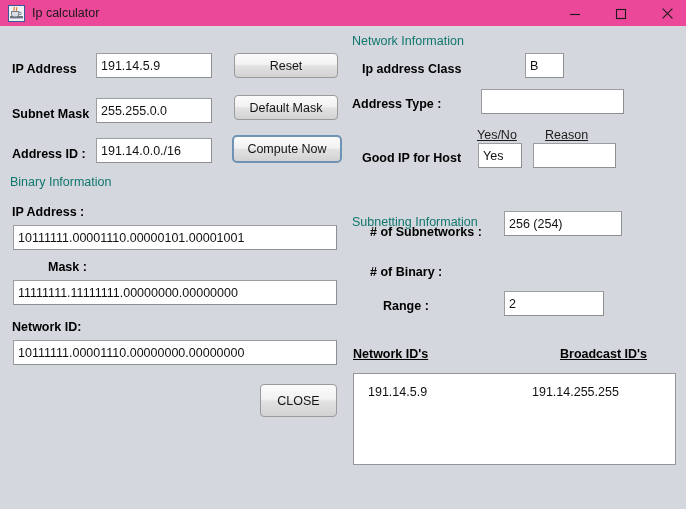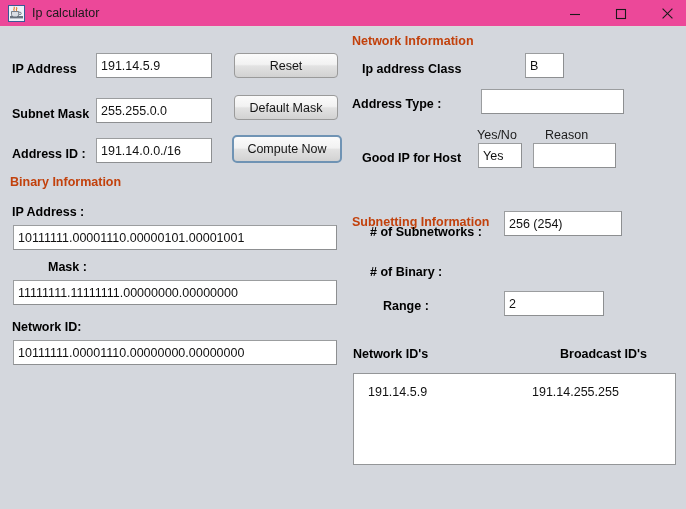--- a/index.html
+++ b/index.html
@@ -71,32 +71,33 @@
     position: absolute;
     font-size: 12.5px;
     color: #000000;
     font-weight: bold;
     white-space: nowrap;
     line-height: 15px;
   }
   .section {
     position: absolute;
     font-size: 12.5px;
-    color: #c2410c;
-    font-weight: bold;
+    color: #0f766e;
+    font-weight: normal;
     white-space: nowrap;
     line-height: 15px;
   }
   .colhead {
     position: absolute;
     font-size: 12.5px;
     color: #1c1c1c;
     font-weight: normal;
     white-space: nowrap;
     line-height: 15px;
+    text-decoration: underline;
   }
   .colhead.b {
     font-weight: bold;
     color: #000000;
   }
 
   .tf {
     position: absolute;
     background: #ffffff;
     border: 1px solid #8d8f91;
@@ -203,20 +204,21 @@
 
     <div class="lbl" style="left:12px; top:178px;">IP Address :</div>
     <div class="tf" style="left:13px; top:198px; width:324px; height:25px;">10111111.00001110.00000101.00001001</div>
 
     <div class="lbl" style="left:12px; top:233px;padding-left:36px;">Mask :</div>
     <div class="tf" style="left:13px; top:253px; width:324px; height:25px;">11111111.11111111.00000000.00000000</div>
 
     <div class="lbl" style="left:12px; top:293px;">Network ID:</div>
     <div class="tf" style="left:13px; top:313px; width:324px; height:25px;">10111111.00001110.00000000.00000000</div>
 
+    <div class="btn" style="left:260px; top:357px; width:77px; height:33px;">CLOSE</div>
 
     <div class="section" style="left:352px; top:7px;">Network Information</div>
 
     <div class="lbl" style="left:362px; top:35px;">Ip address Class</div>
     <div class="tf" style="left:525px; top:26px; width:39px; height:25px;">B</div>
 
     <div class="lbl" style="left:352px; top:70px;">Address Type :</div>
     <div class="tf" style="left:481px; top:62px; width:143px; height:25px;"></div>
 
     <div class="colhead" style="left:477px; top:101px;">Yes/No</div>

